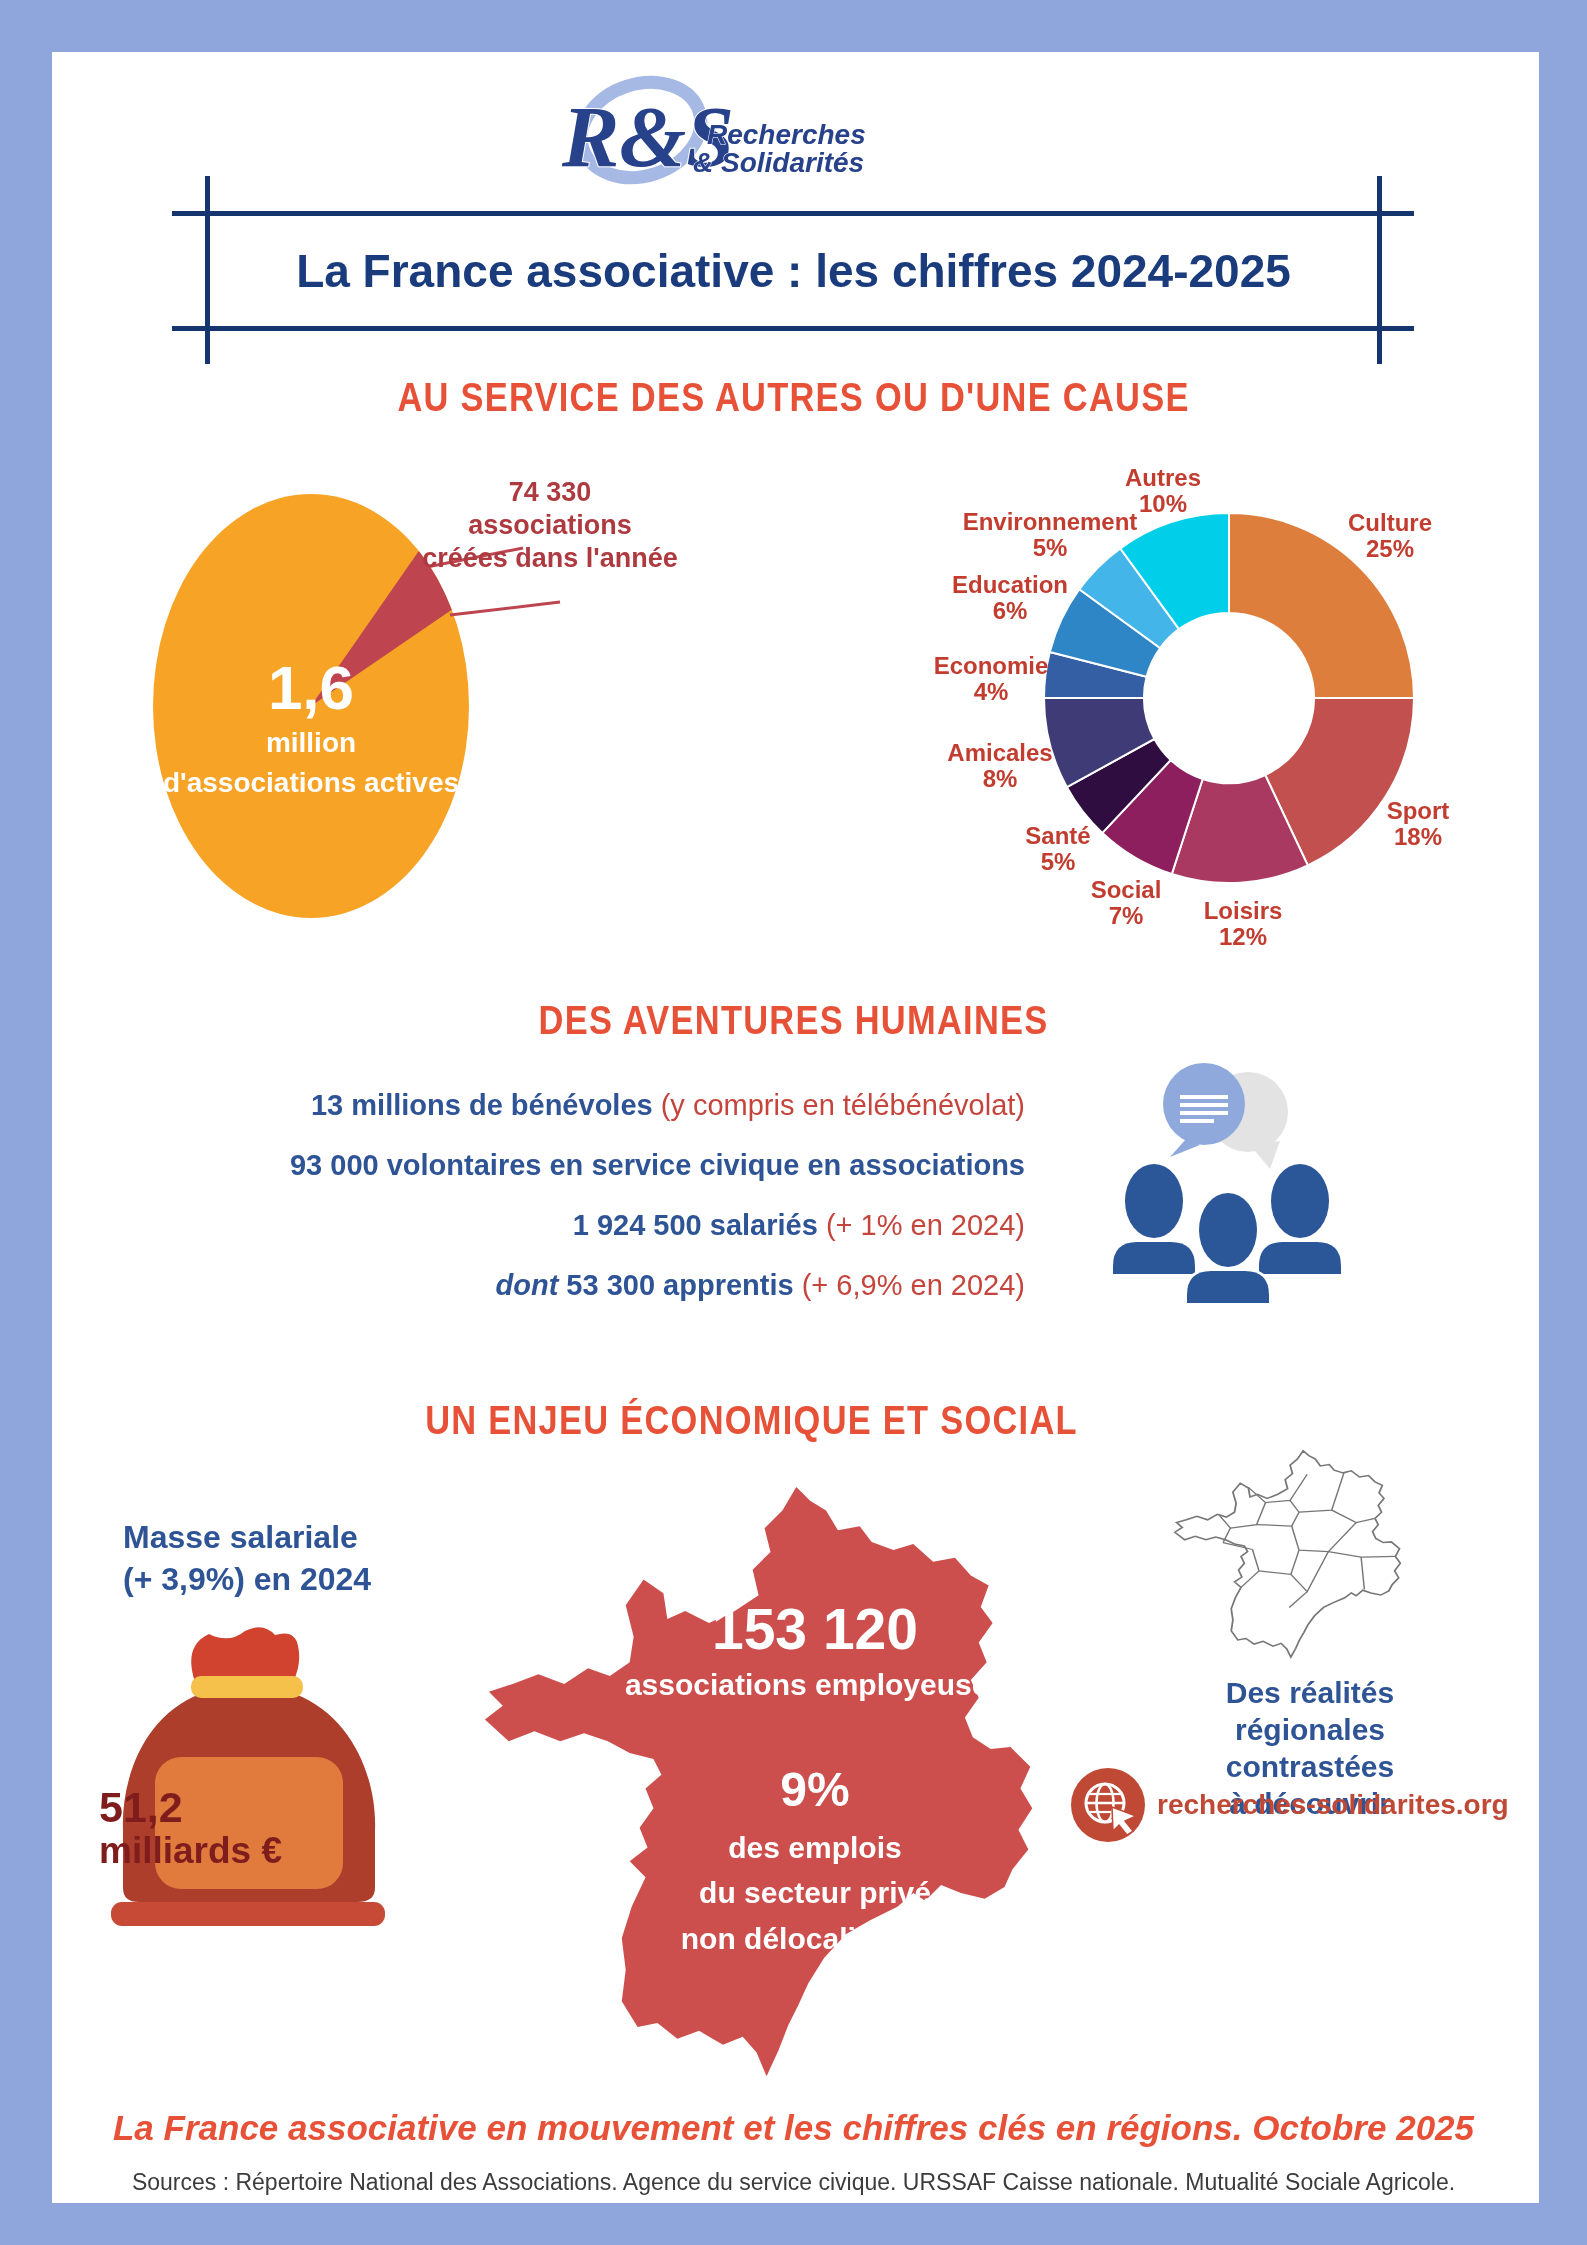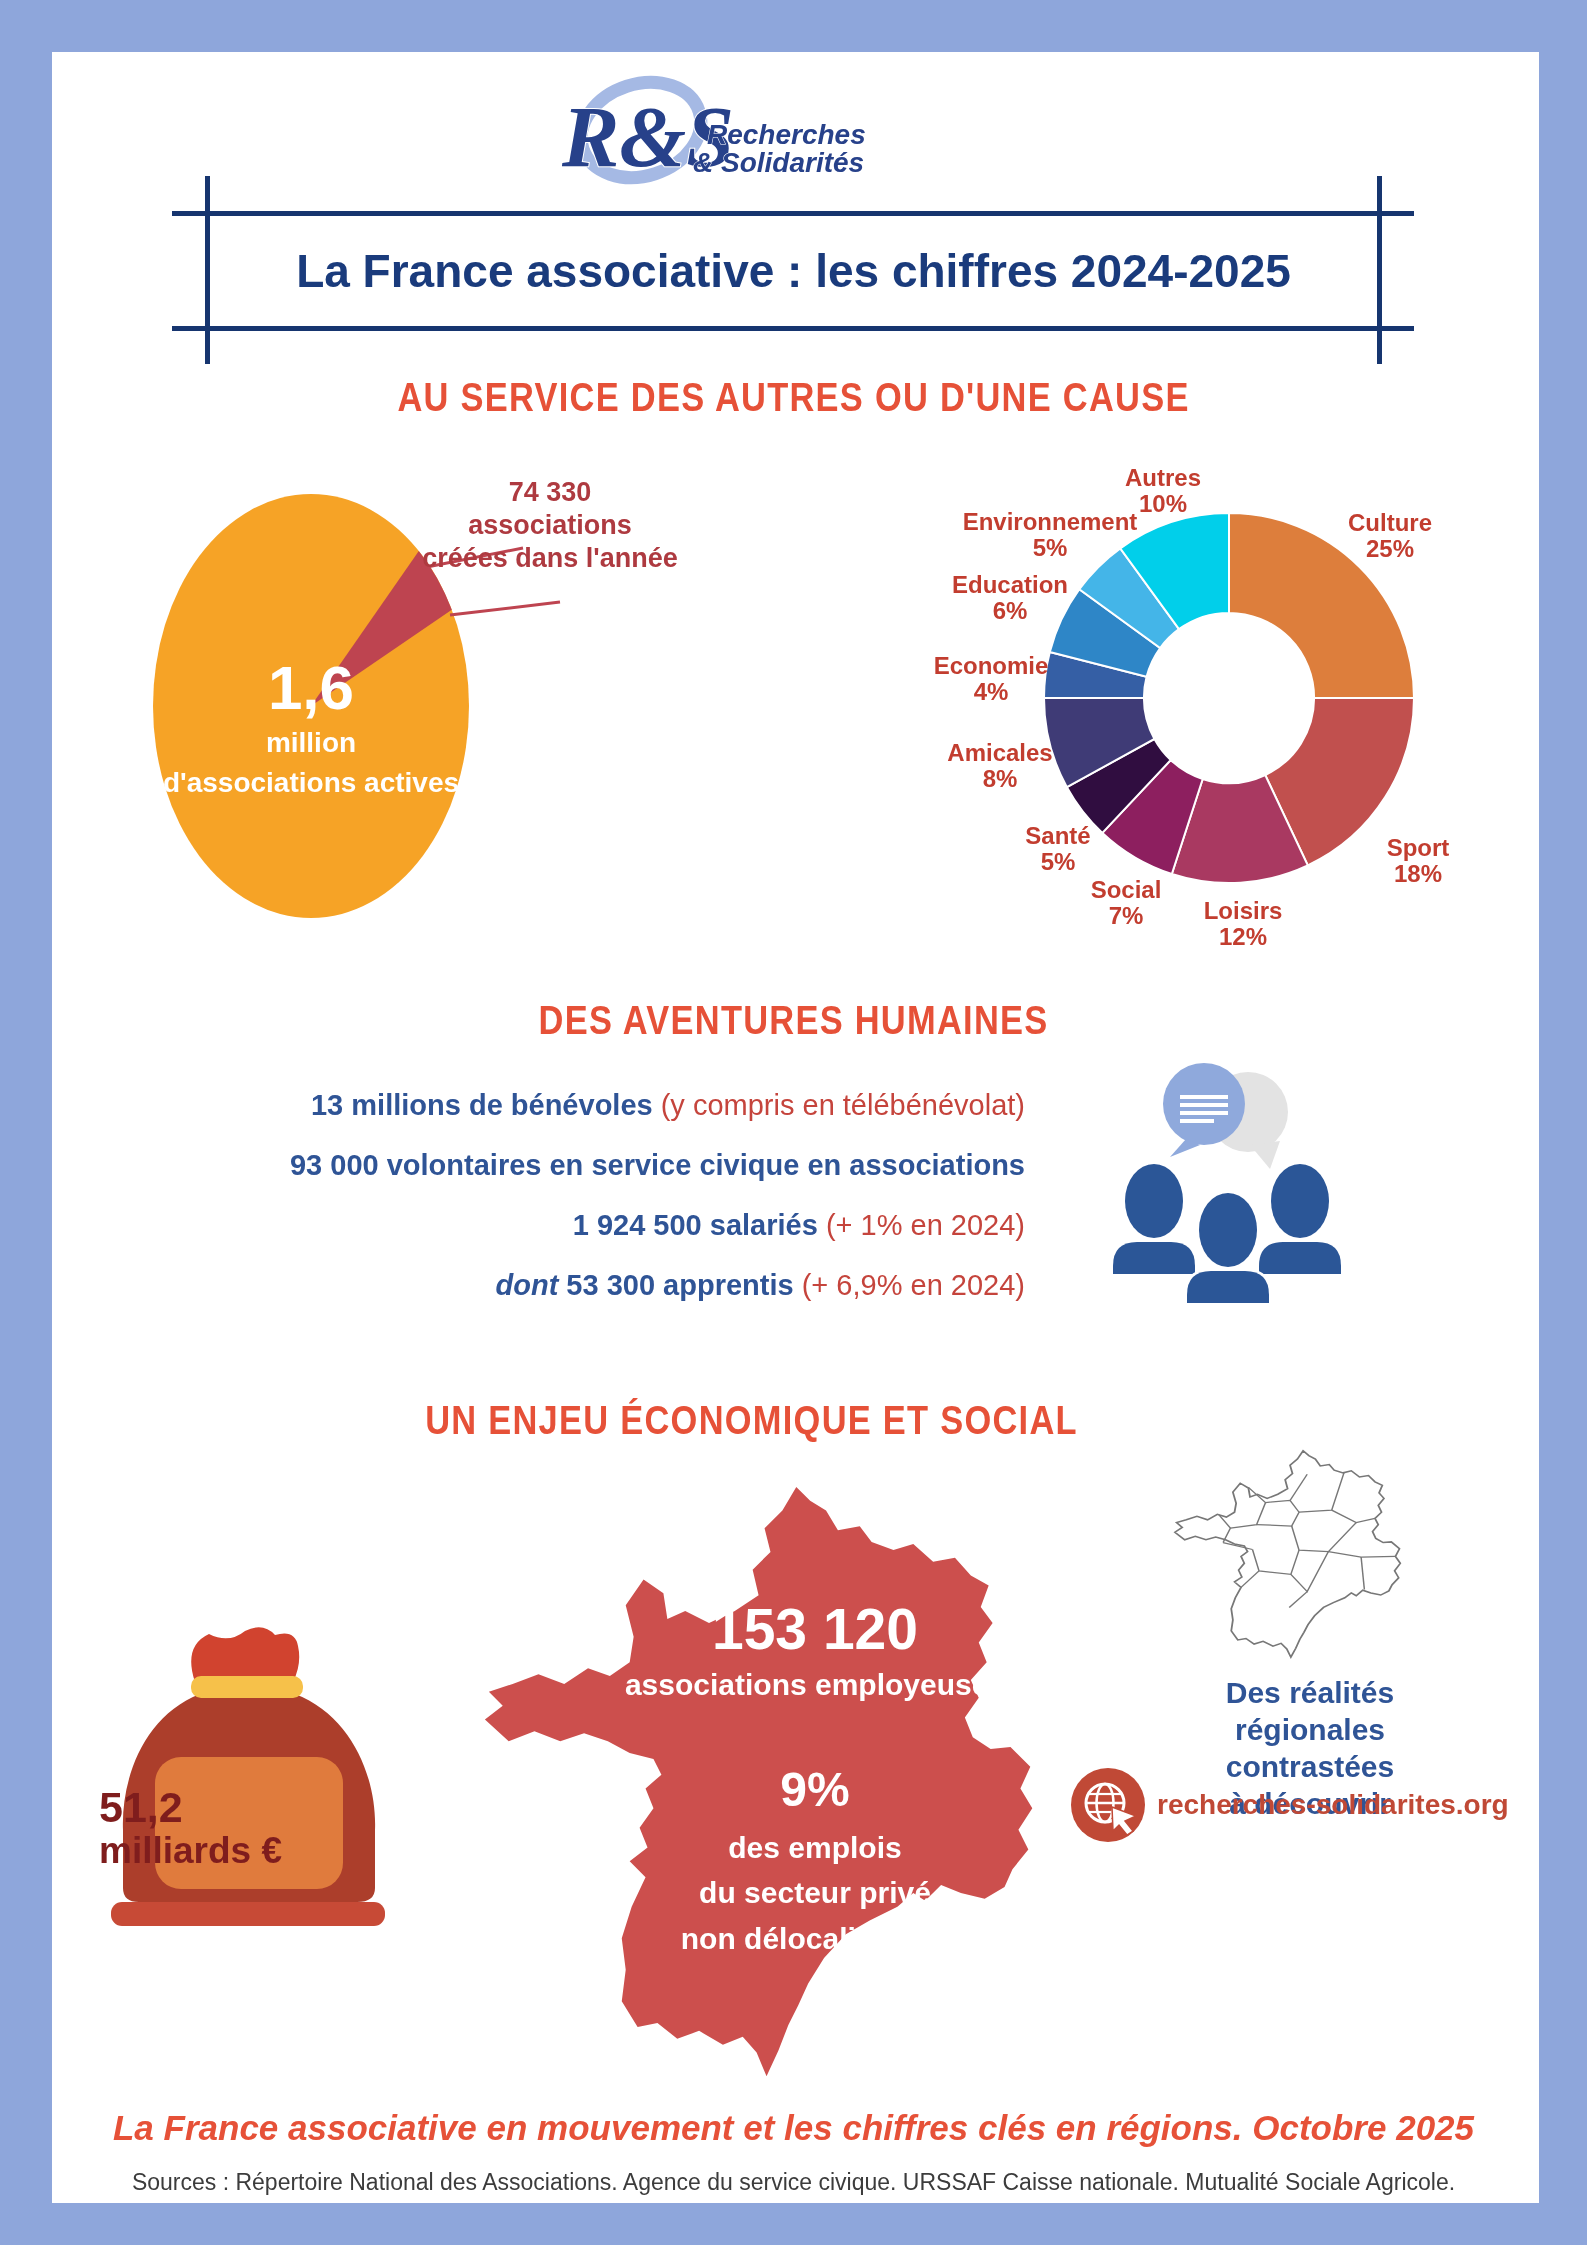--- a/index.html
+++ b/index.html
@@ -89,21 +89,21 @@
       <path d="M15,200.00000000000003 A185,185 0 0 1 20.81211519120322,153.992370874502 L117.57357298795347,178.8364906022709 A85.10000000000001,85.10000000000001 0 0 0 114.89999999999999,200.00000000000003 Z" fill="#355FA5" class="seam"></path>
       <path d="M20.81211519120322,153.992370874502 A185,185 0 0 1 50.331856040634705,91.25972832589251 L131.15265377869196,149.97947502991056 A85.10000000000001,85.10000000000001 0 0 0 117.57357298795347,178.8364906022709 Z" fill="#2E86C7" class="seam"></path>
       <path d="M50.331856040634705,91.25972832589251 A185,185 0 0 1 91.25972832589243,50.33185604063473 L149.9794750299105,131.15265377869196 A85.10000000000001,85.10000000000001 0 0 0 131.15265377869196,149.97947502991056 Z" fill="#44B5E8" class="seam"></path>
       <path d="M91.25972832589243,50.33185604063473 A185,185 0 0 1 199.99999999999994,15 L199.99999999999997,114.89999999999999 A85.10000000000001,85.10000000000001 0 0 0 149.9794750299105,131.15265377869196 Z" fill="#01CFEA" class="seam"></path>
     </svg>
   <div id="donut-labels">
       <div class="donut-label" style="left: 1390px; top: 510px;">
         <div>Culture</div>
         <div>25%</div>
       </div>
-      <div class="donut-label" style="left: 1418px; top: 835px;">
+      <div class="donut-label" style="left: 1418px; top: 798px;">
         <div>Sport</div>
         <div>18%</div>
       </div>
       <div class="donut-label" style="left: 1243px; top: 898px;">
         <div>Loisirs</div>
         <div>12%</div>
       </div>
       <div class="donut-label" style="left: 1126px; top: 877px;">
         <div>Social</div>
         <div>7%</div>
@@ -166,20 +166,24 @@
     <g fill="#2B5697" stroke="#ffffff" stroke-width="5" paint-order="stroke">
       <ellipse cx="128" cy="175" rx="29" ry="37"></ellipse>
       <path d="M87,248 L87,240 Q87,216 111,216 L145,216 Q169,216 169,240 L169,248 Z"></path>
     </g>
   </svg>
 
   <div class="h-red" style="top:1397px;left:-42px;">
     <span>UN ENJEU ÉCONOMIQUE ET SOCIAL</span>
   </div>
 
+  <div class="payroll" style="top:1516px;">
+    <div>Masse salariale</div>
+    <div>(+ 3,9%) en 2024</div>
+  </div>
 
   <svg style="left:95px;top:1620px;" width="300" height="310" viewBox="0 0 300 310">
     <path fill="#D1432F" d="M100,62 Q88,26 114,14 Q134,24 150,11 Q168,2 180,15 Q200,9 203,26 Q207,44 198,62 Z"></path>
     <path fill="#AC3E2B" d="M105,74 L200,74 C258,96 282,160 280,210 L280,268 Q280,282 262,282 L44,282 Q28,282 28,268 L28,210 C26,160 48,96 105,74 Z"></path>
     <rect x="96" y="56" width="112" height="22" rx="10" fill="#F6C14A"></rect>
     <rect x="16" y="282" width="274" height="24" rx="11" fill="#C74A36"></rect>
     <rect x="60" y="137" width="188" height="132" rx="26" fill="#E07B3D"></rect>
   </svg>
   <div class="bag-txt" style="top:1783px;font-size:43px;">51,2</div>
   <div class="bag-txt" style="top:1830px;font-size:37px;">milliards €</div>

